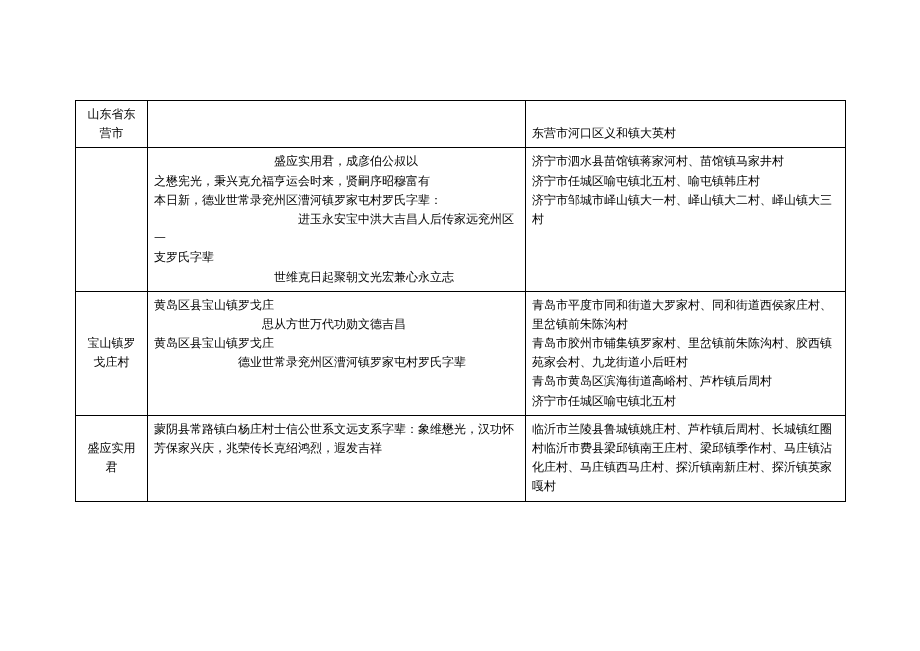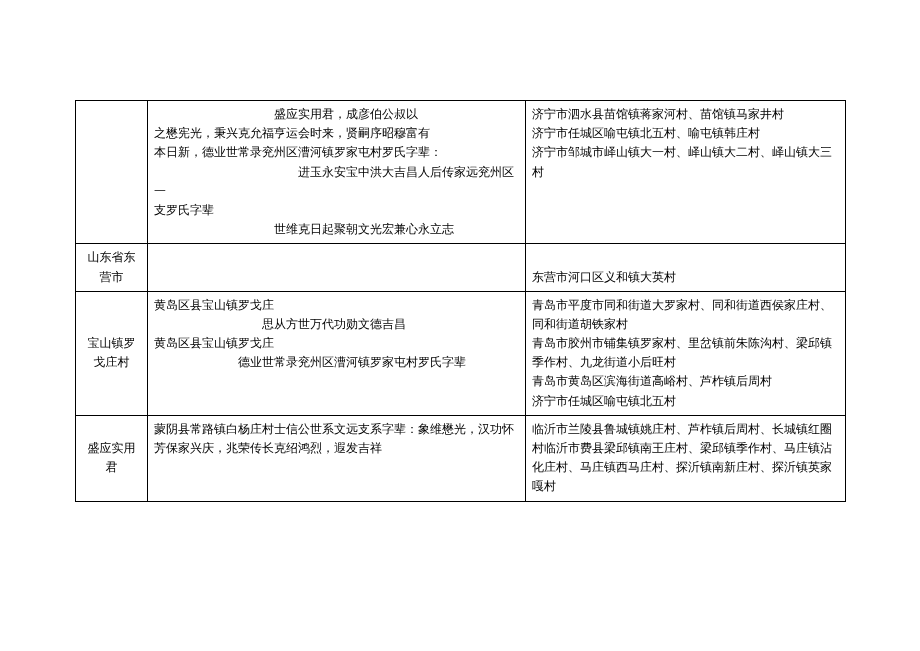--- a/index.html
+++ b/index.html
@@ -41,53 +41,53 @@
 
 <div class="page">
 <table>
   <colgroup>
     <col class="c1">
         <col class="c2">
         <col class="c3">
   </colgroup>
   <tbody id="tbody">
         <tr>
+          <td class="region">山东省东营市</td>
+          <td></td>
+          <td style="vertical-align: bottom;">
+            <div>东营市河口区义和镇大英村</div>
+          </td>
+        </tr>
+        <tr>
           <td class="region"></td>
           <td>
             <div>　　　　　　　　　　盛应实用君，成彦伯公叔以</div>
             <div>之懋宪光，秉兴克允福亨运会时来，贤嗣序昭穆富有</div>
             <div>本日新，德业世常录兖州区漕河镇罗家屯村罗氏字辈：</div>
             <div>　　　　　　　　　　　　进玉永安宝中洪大吉昌人后传家远兖州区一</div>
             <div>支罗氏字辈</div>
             <div>　　　　　　　　　　世维克日起聚朝文光宏兼心永立志</div>
           </td>
           <td>
             <div>济宁市泗水县苗馆镇蒋家河村、苗馆镇马家井村</div>
             <div>济宁市任城区喻屯镇北五村、喻屯镇韩庄村</div>
             <div>济宁市邹城市峄山镇大一村、峄山镇大二村、峄山镇大三村</div>
           </td>
         </tr>
         <tr>
-          <td class="region">山东省东营市</td>
-          <td></td>
-          <td style="vertical-align: bottom;">
-            <div>东营市河口区义和镇大英村</div>
-          </td>
-        </tr>
-        <tr>
           <td class="region">宝山镇罗戈庄村</td>
           <td>
             <div>黄岛区县宝山镇罗戈庄</div>
             <div>　　　　　　　　　思从方世万代功勋文德吉昌</div>
             <div>黄岛区县宝山镇罗戈庄</div>
             <div>　　　　　　　德业世常录兖州区漕河镇罗家屯村罗氏字辈</div>
           </td>
           <td>
-            <div>青岛市平度市同和街道大罗家村、同和街道西侯家庄村、同和街道胡铁家村</div>
-            <div>青岛市胶州市铺集镇罗家村、里岔镇前朱陈沟村、梁邱镇季作村、九龙街道小后旺村</div>
+            <div>青岛市平度市同和街道大罗家村、同和街道西侯家庄村、里岔镇前朱陈沟村</div>
+            <div>青岛市胶州市铺集镇罗家村、里岔镇前朱陈沟村、胶西镇苑家会村、九龙街道小后旺村</div>
             <div>青岛市黄岛区滨海街道高峪村、芦柞镇后周村</div>
             <div>济宁市任城区喻屯镇北五村</div>
           </td>
         </tr>
         <tr>
           <td class="region">盛应实用君</td>
           <td>
             <div>蒙阴县常路镇白杨庄村士信公世系文远支系字辈：象维懋光，汉功怀芳保家兴庆，兆荣传长克绍鸿烈，遐发吉祥</div>
           </td>
           <td>

